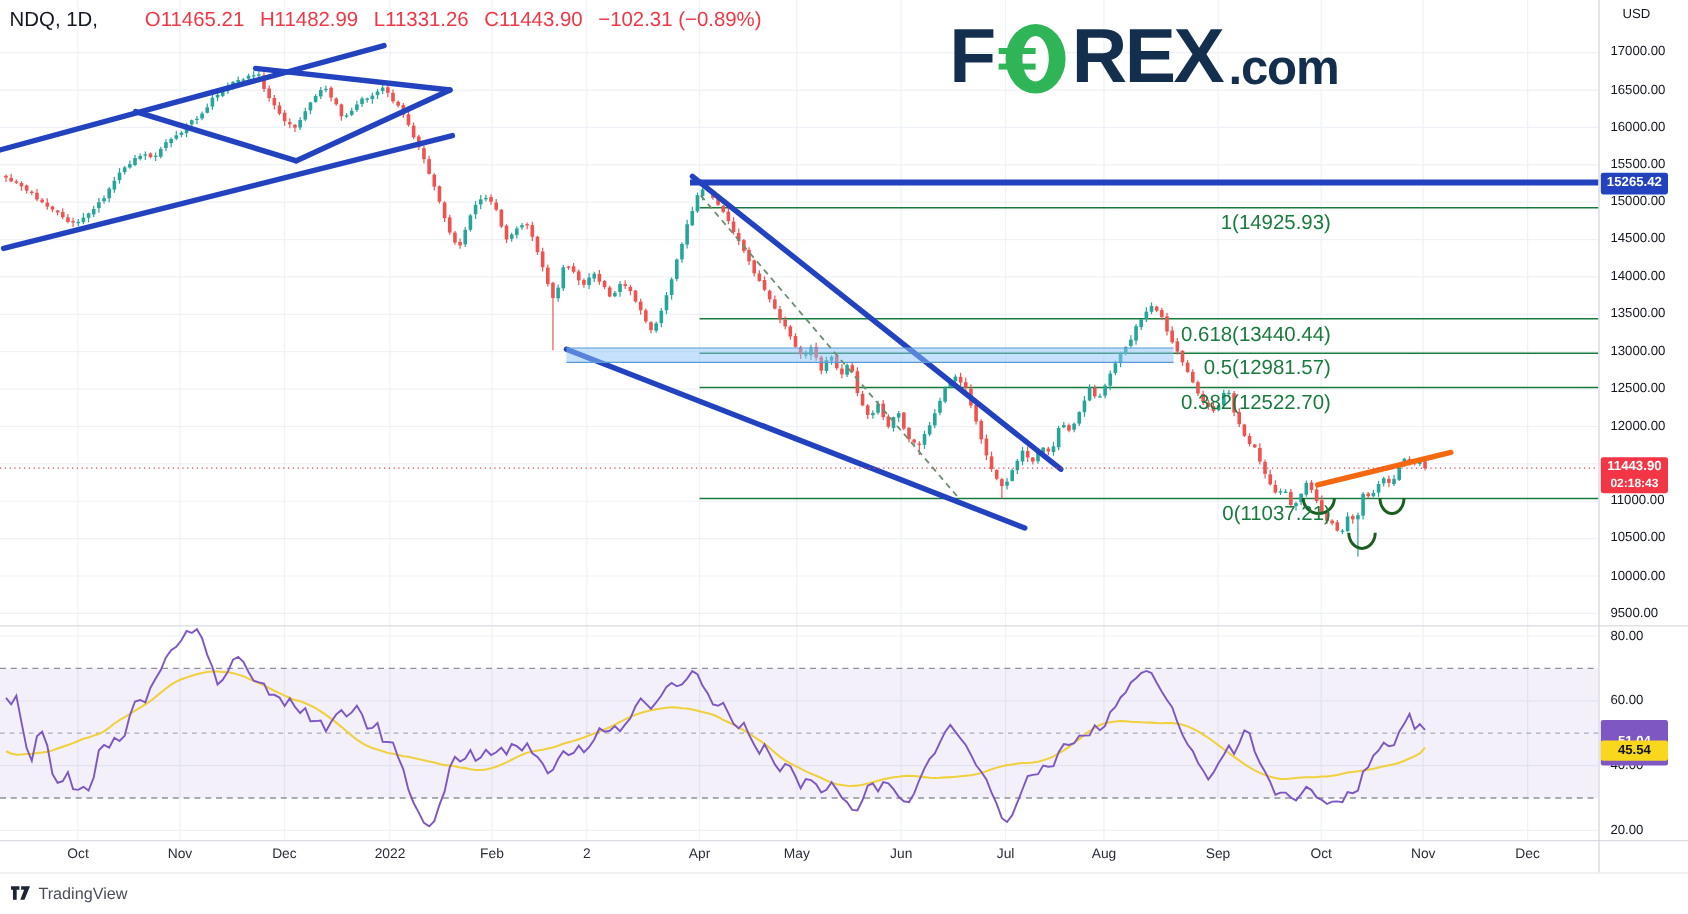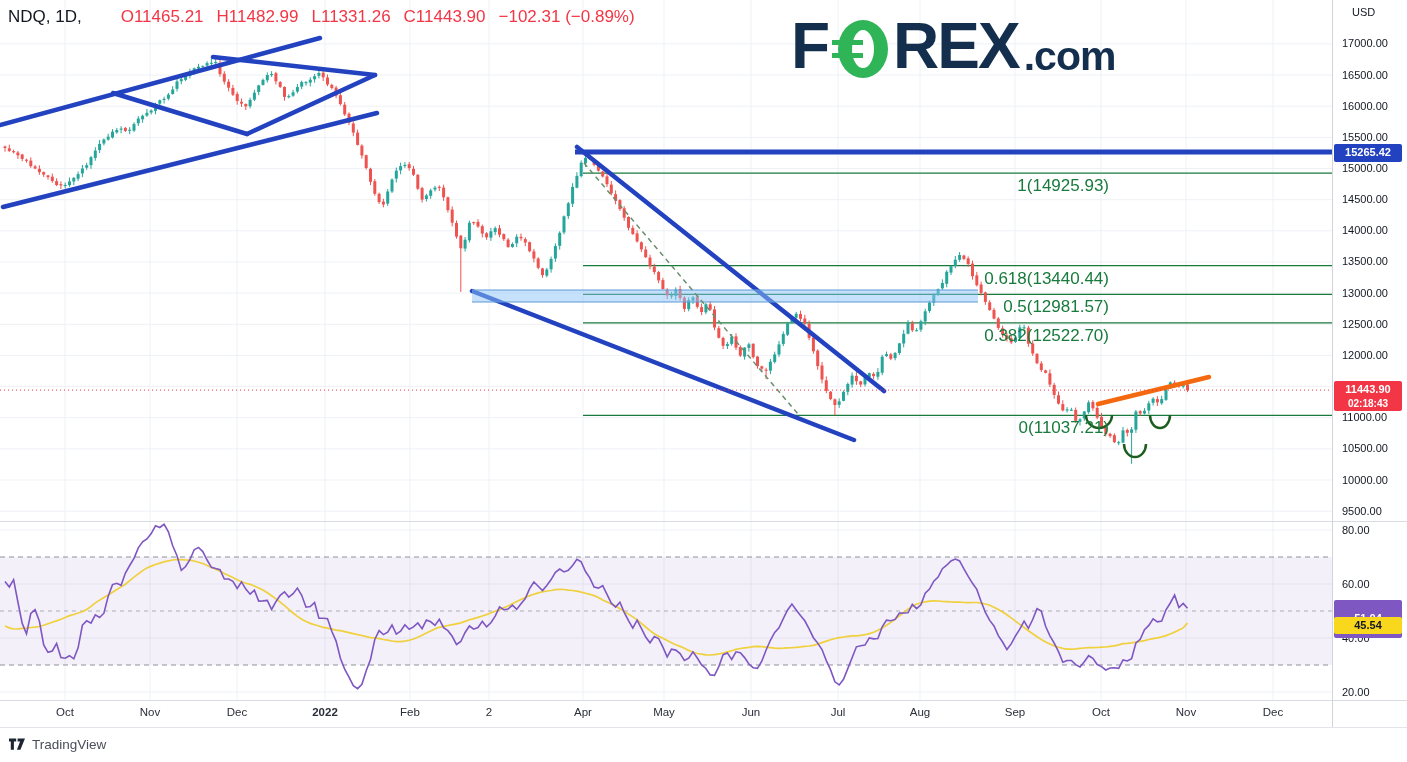--- a/index.html
+++ b/index.html
@@ -15,21 +15,21 @@
   .brand{position:absolute;left:791px;top:16px;display:flex;align-items:flex-end;color:#142f4e;user-select:none;}
   .brand .b1{font-size:64px;font-weight:bold;letter-spacing:-2px;line-height:0.95;}
   .brand .coin{margin:0 3px -2px 4px;}
   .brand .b2{font-size:41px;font-weight:bold;letter-spacing:-1px;line-height:1.0;margin-left:5px;}
   
   .tick{position:absolute;left:1342px;font-size:11px;color:#131722;white-space:nowrap;}
   .usd{position:absolute;left:1352px;top:6px;font-size:11px;color:#131722;}
   .tlabel{position:absolute;top:706px;font-size:11.5px;color:#2a2e39;transform:translateX(-50%);white-space:nowrap;}
   .fib-label{position:absolute;right:87px;font-size:17px;color:#187a3c;white-space:nowrap;}
   
-  .badge{position:absolute;left:1334px;width:68px;text-align:center;font-size:11px;font-weight:bold;
+  .badge{position:absolute;left:1334px;width:56px;text-align:center;font-size:11px;font-weight:bold;
          color:#fff;border-radius:2px;line-height:1.45;}
   #badge-level{top:144px;background:#2342c0;padding:1px 0;}
   #badge-last{top:381px;background:#f23645;padding:1px 0;}
   #badge-last .cd{font-size:10px;font-weight:bold;line-height:1.1;padding-bottom:1px;}
   #badge-rsi{top:600px;background:#7e57c2;padding:11px 0;}
   #badge-rsima{top:617px;background:#f8d71c;color:#131722;padding:0.5px 0;}
   
   .footer{position:absolute;left:9px;top:737px;display:flex;align-items:flex-start;gap:6px;}
   .footer .tvtext{font-size:13.5px;color:#4a4e59;}
 </style>
@@ -675,21 +675,21 @@
       <div class="tick" style="top: 442.386px;">10500.00</div>
       <div class="tick" style="top: 473.536px;">10000.00</div>
       <div class="tick" style="top: 504.686px;">9500.00</div>
       <div class="tick" style="top: 523.5px;">80.00</div>
       <div class="tick" style="top: 577.5px;">60.00</div>
       <div class="tick" style="top: 631.5px;">40.00</div>
       <div class="tick" style="top: 685.5px;">20.00</div>
       <div class="tlabel" style="left: 65px;">Oct</div>
       <div class="tlabel" style="left: 150px;">Nov</div>
       <div class="tlabel" style="left: 237px;">Dec</div>
-      <div class="tlabel" style="left: 325px; font-weight: bold;">2022</div>
+      <div class="tlabel" style="left: 325px; font-weight: normal;">2022</div>
       <div class="tlabel" style="left: 410px;">Feb</div>
       <div class="tlabel" style="left: 489px;">2</div>
       <div class="tlabel" style="left: 583px;">Apr</div>
       <div class="tlabel" style="left: 664px;">May</div>
       <div class="tlabel" style="left: 751px;">Jun</div>
       <div class="tlabel" style="left: 838px;">Jul</div>
       <div class="tlabel" style="left: 920px;">Aug</div>
       <div class="tlabel" style="left: 1015px;">Sep</div>
       <div class="tlabel" style="left: 1101px;">Oct</div>
       <div class="tlabel" style="left: 1186px;">Nov</div>

